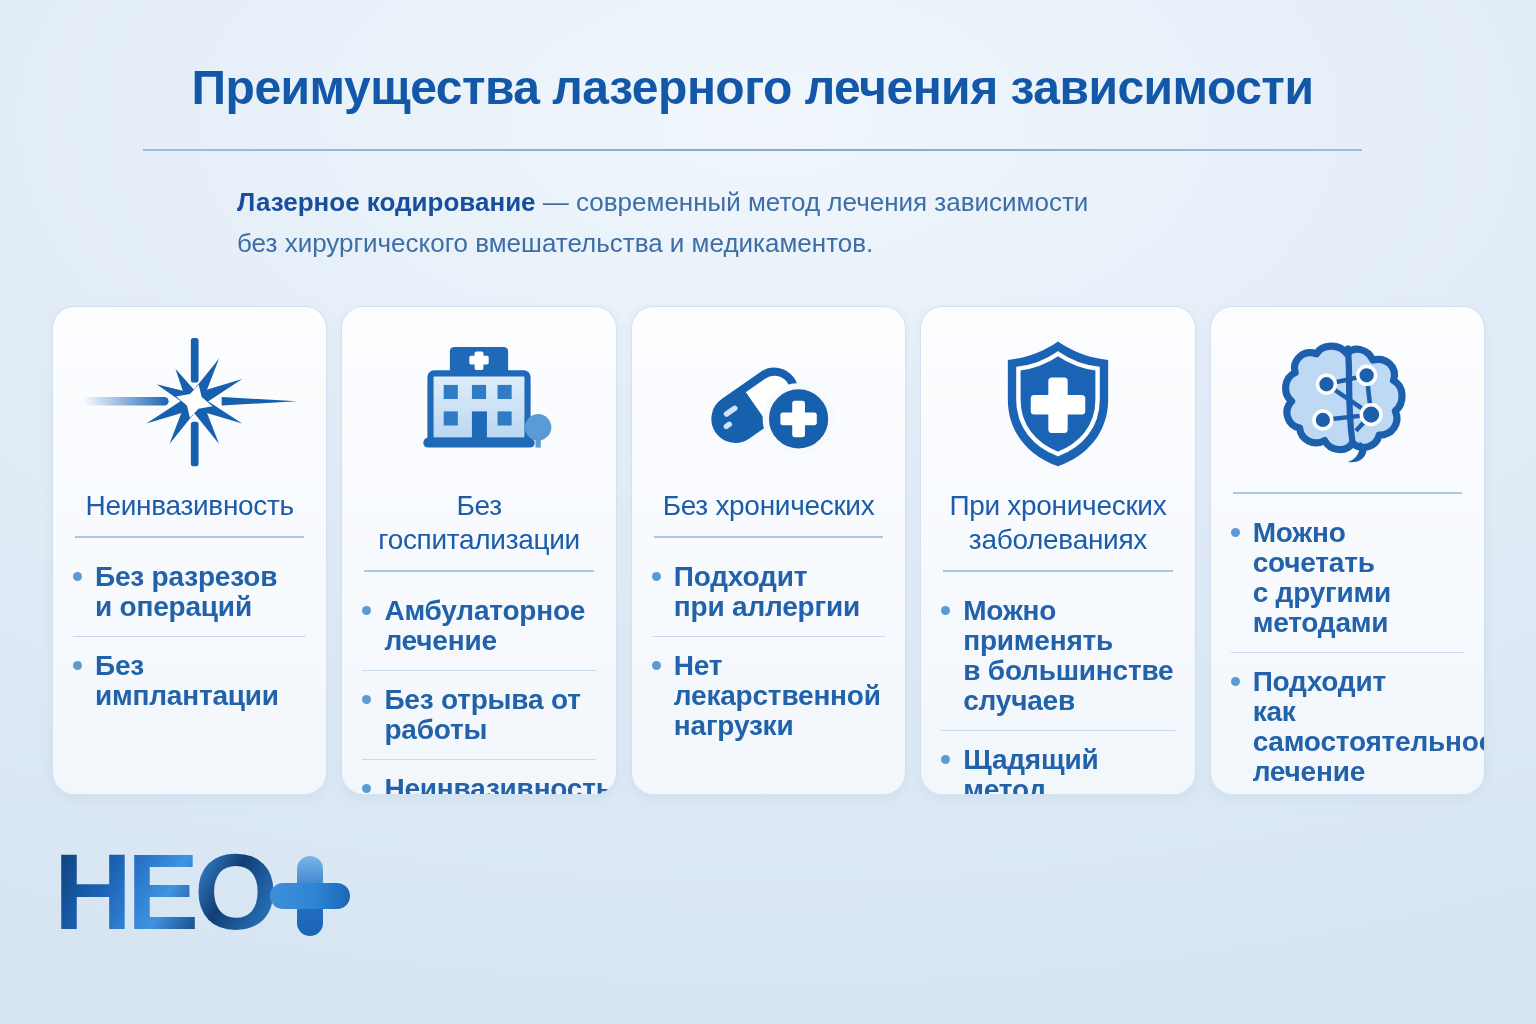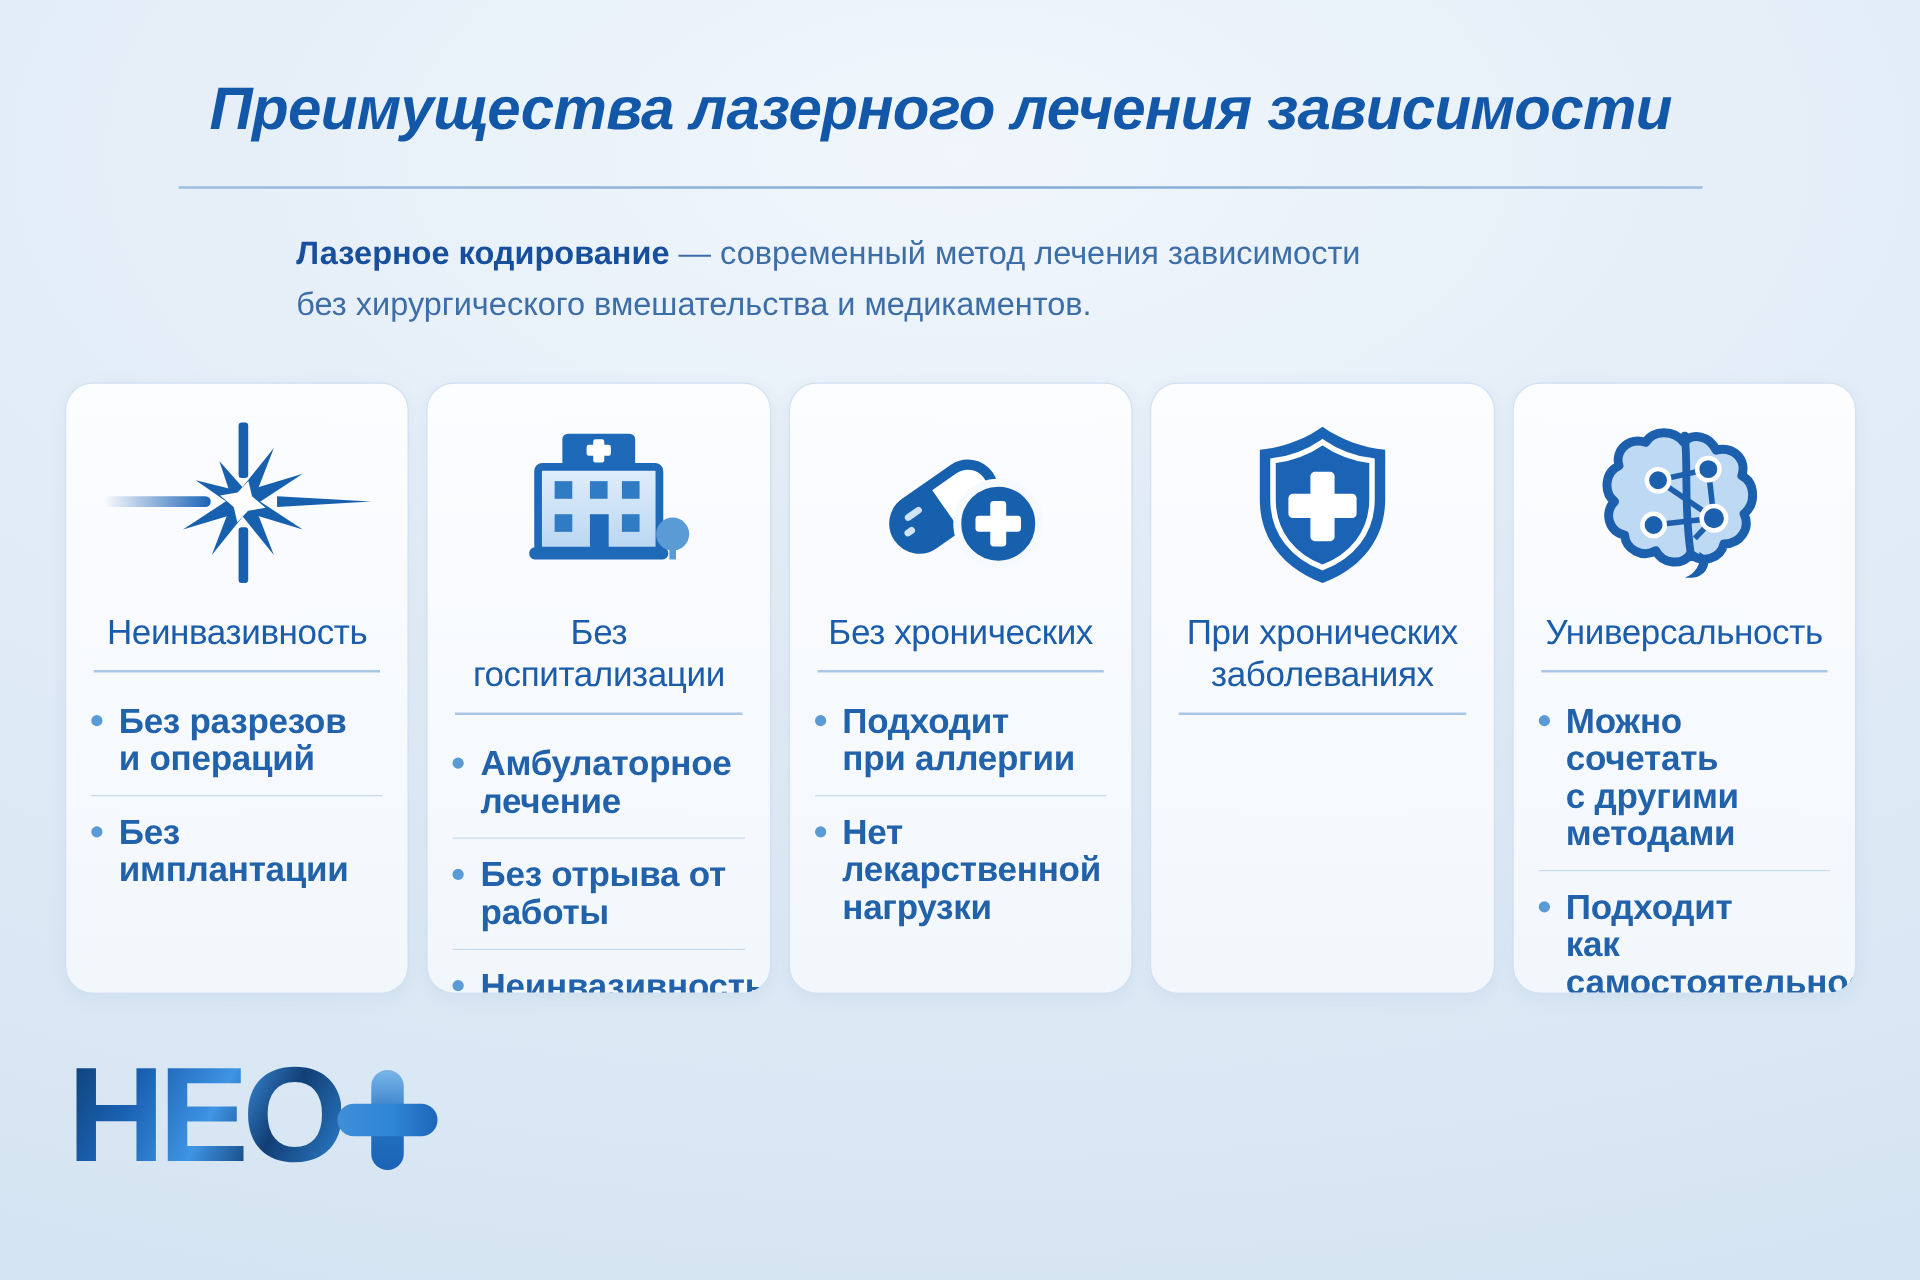--- a/index.html
+++ b/index.html
@@ -4,21 +4,21 @@
 <style>
   html,body{margin:0;padding:0;}
   body{
     width:1536px;height:1024px;overflow:hidden;position:relative;
     font-family:"Liberation Sans","DejaVu Sans",sans-serif;
     background:radial-gradient(120% 95% at 50% 12%, #f0f6fc 0%, #e3edf7 42%, #d5e4f2 100%);
   }
   .header{margin:60px 174px 0 143px;width:1219px;}
   .page-title{
     margin:0;text-align:center;font-size:48px;font-weight:bold;
-    color:#1357a8;letter-spacing:-0.5px;line-height:56px;font-style:italic;
+    color:#1357a8;letter-spacing:-0.5px;line-height:56px;
   }
   .title-divider{margin-top:33px;height:2px;background:linear-gradient(90deg,#9cbdde,#84aad3 55%,#9cbdde);}
   .intro{margin:31px 0 0 237px;font-size:26px;line-height:41px;color:#3d6ea8;}
   .intro .lead{font-weight:bold;color:#174f9c;text-align:center;}
 
   .cards{display:flex;gap:14px;margin:42px 51px 0 52px;}
   .card{
     flex:1;height:489px;box-sizing:border-box;
     background:linear-gradient(180deg,#fcfdff 0%,#f6f9fd 65%,#f2f7fc 100%);
     border:1px solid rgba(185,208,233,.6);border-radius:22px;
@@ -194,20 +194,32 @@
       <svg width="132" height="138" viewBox="0 0 150 152">
         <path d="M75 6 C92 18 112 25 132 27 L132 72 C132 110 108 136 75 148 C42 136 18 110 18 72 L18 27 C38 25 58 18 75 6 Z" fill="#1b63b5"></path>
         <path d="M75 20 C88 29 104 35 120 37 L120 72 C120 103 101 124 75 134 C49 124 30 103 30 72 L30 37 C46 35 62 29 75 20 Z" fill="none" stroke="#ffffff" stroke-width="5"></path>
         <rect x="64" y="47" width="22" height="63" rx="4" fill="#ffffff"></rect>
         <rect x="44" y="67" width="62" height="22" rx="4" fill="#ffffff"></rect>
       </svg>
     </div>
     <div class="card-title">При хронических
 заболеваниях</div>
     <div class="title-underline"></div>
+    <div class="bullets">
+      <div class="bullet">
+        <span class="dot"></span>
+        <span class="bullet-text">Можно применять
+в большинстве случаев</span>
+      </div>
+      <div class="bullet-sep"></div>
+      <div class="bullet">
+        <span class="dot"></span>
+        <span class="bullet-text">Щадящий метод</span>
+      </div>
+    </div>
   </div>
 
   <div class="card">
     <div class="icon-area">
       <svg width="158" height="134" viewBox="0 0 170 150">
         <path d="M85 20 C76 8 57 9 51 20 C36 15 23 27 27 41 C14 47 13 65 23 73 C13 83 18 100 32 103 C33 116 48 124 60 117 C66 129 84 131 91 120 C102 129 118 124 121 111 C136 111 145 97 139 84 C150 75 149 56 137 50 C142 35 129 23 114 27 C108 14 93 11 85 20 Z" fill="#bdd9f3" stroke="#1c5fad" stroke-width="8" stroke-linejoin="round"></path>
         <path d="M86 14 C89 45 85 75 91 118" stroke="#1c5fad" stroke-width="7" fill="none" stroke-linecap="round"></path>
         <path d="M99 118 C101 130 95 138 86 141 C98 143 108 137 107 124 Z" fill="#1c5fad"></path>
         <g stroke="#1c5fad" stroke-width="5">
           <line x1="62" y1="54" x2="107" y2="44"></line>
@@ -215,21 +227,20 @@
           <line x1="58" y1="94" x2="112" y2="88"></line>
           <line x1="107" y1="44" x2="112" y2="88"></line>
           <line x1="112" y1="88" x2="95" y2="106"></line>
         </g>
         <circle cx="62" cy="54" r="10" fill="#1c5fad" stroke="#ffffff" stroke-width="4"></circle>
         <circle cx="107" cy="44" r="10" fill="#1c5fad" stroke="#ffffff" stroke-width="4"></circle>
         <circle cx="58" cy="94" r="10" fill="#1c5fad" stroke="#ffffff" stroke-width="4"></circle>
         <circle cx="112" cy="88" r="11" fill="#1c5fad" stroke="#ffffff" stroke-width="4"></circle>
       </svg>
     </div>
-    <div class="card-title">Универсальность</div>
     <div class="title-underline"></div>
     <div class="bullets">
       <div class="bullet">
         <span class="dot"></span>
         <span class="bullet-text">Можно сочетать
 с другими методами</span>
       </div>
       <div class="bullet-sep"></div>
       <div class="bullet">
         <span class="dot"></span>

